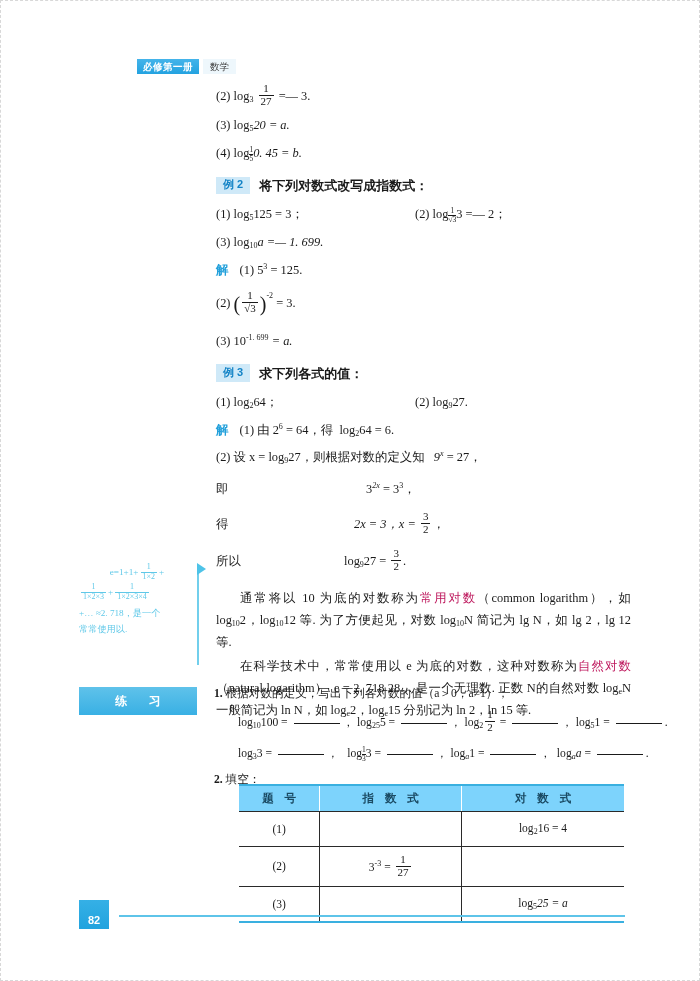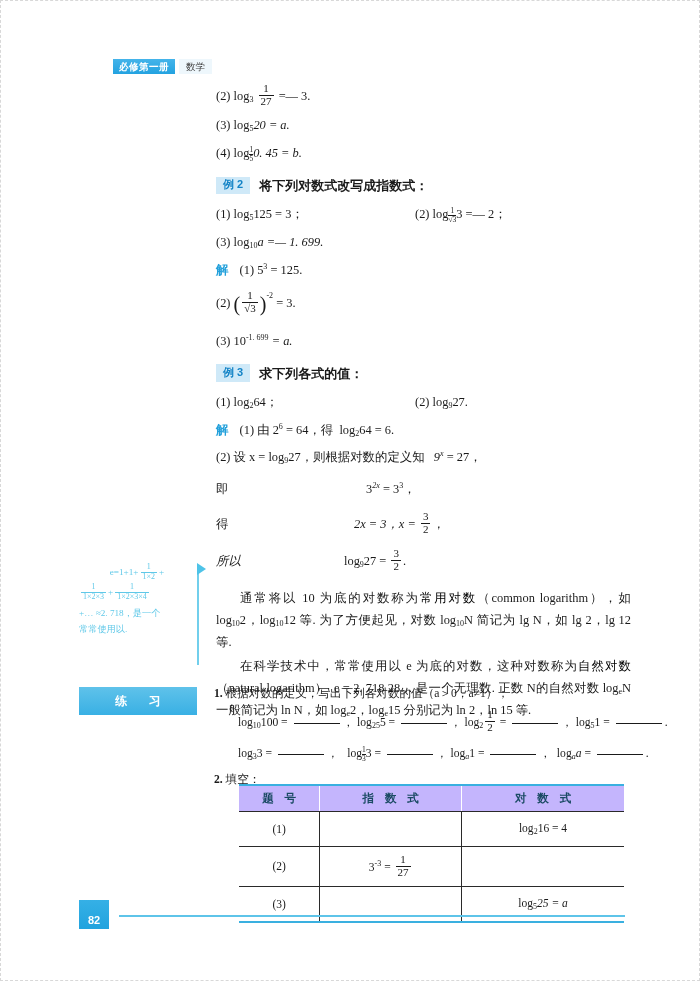--- a/index.html
+++ b/index.html
@@ -12,21 +12,21 @@
     position:relative;
     overflow:hidden;
   }
   .page{
     position:absolute;inset:0;
     border:1px dashed #d8d8d8;
     box-sizing:border-box;
   }
   
   .header{
-    position:absolute;left:72px;top:58px;
+    position:absolute;left:96px;top:58px;
     display:flex;align-items:center;gap:4px;padding-left:40px;
   }
   .hdr-badge{
     background:linear-gradient(180deg,#44b4ea 0%,#23a2e0 100%);
     color:#ffffff;
     font-family:"Liberation Sans","DejaVu Sans",sans-serif;
     font-size:9.5px;font-weight:bold;
     padding:2.5px 6px 3px 6px;
     letter-spacing:.5px;
     line-height:1;
@@ -88,21 +88,21 @@
   .eqrow{display:flex;align-items:baseline;margin:0 0 12px 0;}
 
   
   .para{
     margin:0 0 2px 0;
     font-size:12.4px;line-height:1.78;
     text-align:justify;
     text-justify:inter-ideograph;
   }
   .para.first{text-indent:24px;}
-  .hl{color:#000000;}
+  .hl{color:#be185d;}
 
   
   .note{
     position:absolute;left:78px;top:562px;width:116px;
     color:#5fc8e8;
     font-size:9.2px;line-height:1.75;
     text-align:left;
   }
   .note .frac{font-size:8px;}
   .note .frac .den{border-top:1px solid #5fc8e8;}
@@ -135,21 +135,21 @@
   .ex-line{margin:7px 0 0 24px;white-space:nowrap;}
   .ex-line2{margin:9px 0 2px 24px;white-space:nowrap;}
 
   
   .tbl-wrap{position:absolute;left:238px;top:783px;width:385px;}
   table.fill{
     border-collapse:collapse;width:385px;
     font-size:11.5px;
   }
   table.fill th{
-    background:#c4b5fd;
+    background:#7dd3fc;
     color:#1a4a63;
     font-family:"Liberation Serif","DejaVu Serif",serif;
     font-weight:bold;
     letter-spacing:4px;
     padding:5px 0 5px 0;
     text-indent:4px;
     border-top:2px solid #3ab0e0;
     border-bottom:1px solid #2a2a2a;
     margin-top:46px;
   }
@@ -281,21 +281,21 @@
 
     <div class="eqrow">
       <span style="width:138px;display:inline-block;">得</span>
       <span>
         <span class="mathi">2x = 3，x =</span>
         <span class="frac"><span class="num">3</span><span class="den">2</span></span><span>，</span>
       </span>
     </div>
 
     <div class="eqrow">
-      <span style="width:128px;display:inline-block;font-style:italic;">所以</span>
+      <span style="width:128px;display:inline-block;">所以</span>
       <span>
         <span>log</span><span class="sub">9</span><span>27 =</span>
         <span class="frac"><span class="num">3</span><span class="den">2</span></span><span>.</span>
       </span>
     </div>
 
     <div class="para first" style="margin-top:14px;">
       <span>通常将以 10 为底的对数称为</span><span class="hl">常用对数</span><span>（common logarithm），如 log</span><span class="sub">10</span><span>2，log</span><span class="sub">10</span><span>12 等. 为了方便起见，对数 log</span><span class="sub">10</span><span>N 简记为 lg N，如 lg 2，lg 12 等.</span>
     </div>
 

